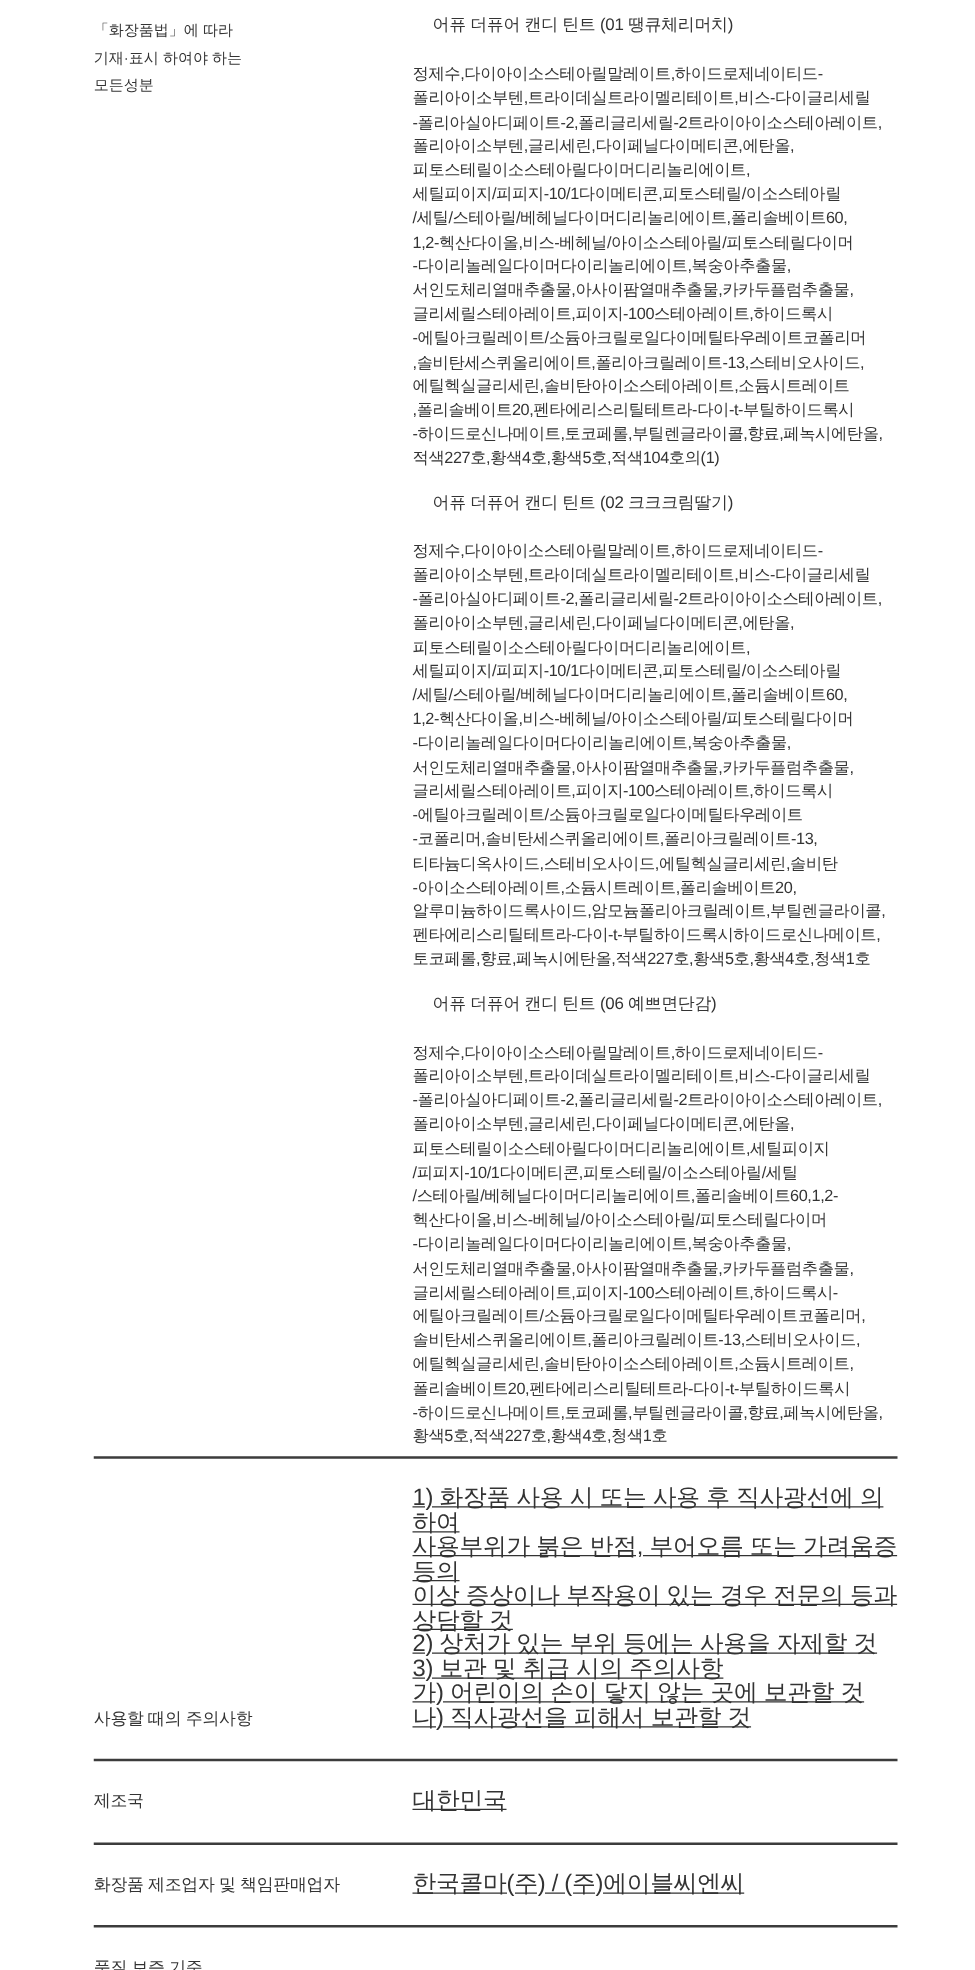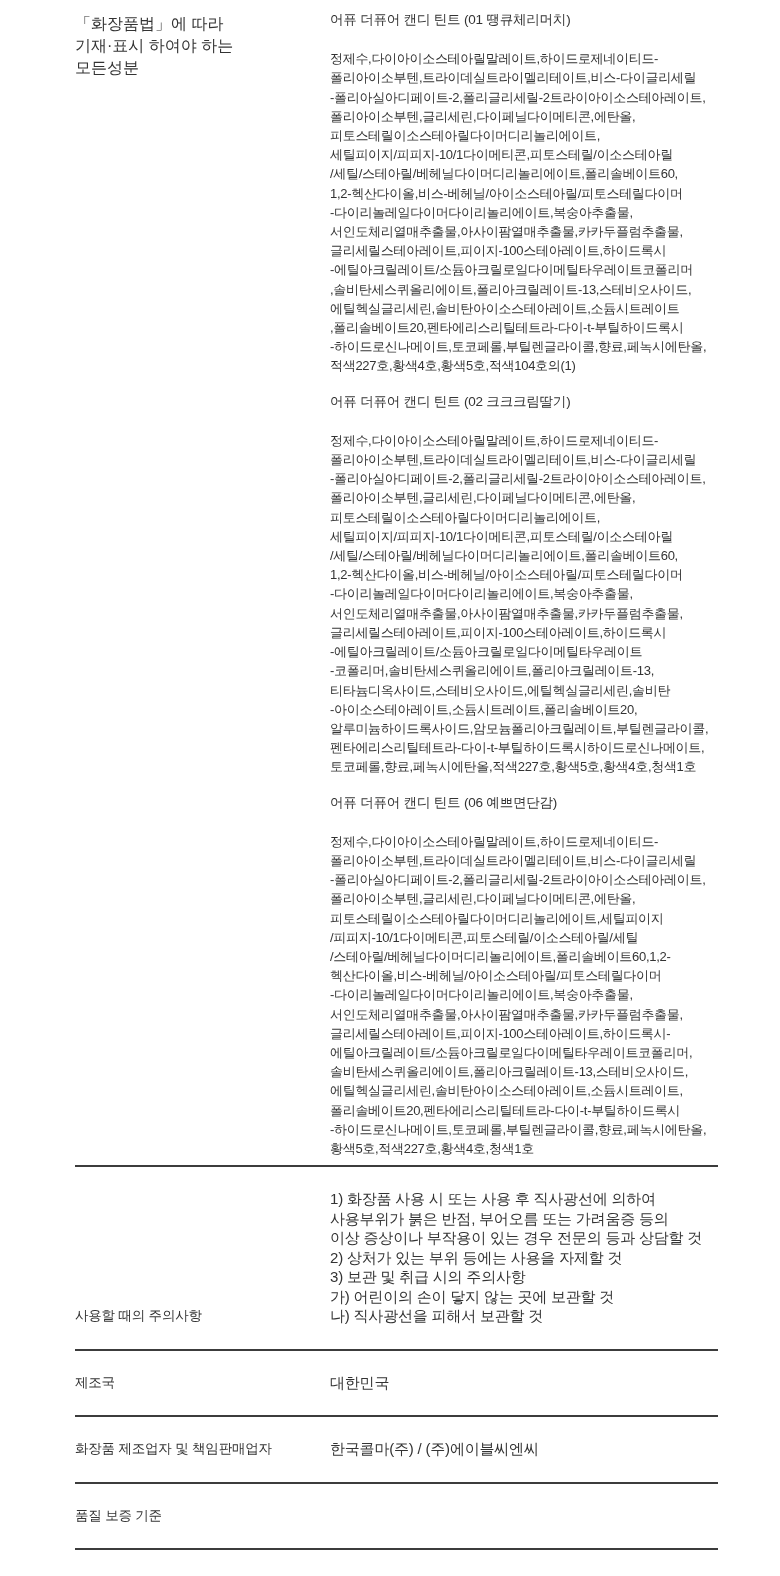--- a/index.html
+++ b/index.html
@@ -14,31 +14,32 @@
     font-family:"Liberation Sans","DejaVu Sans",sans-serif;
     color:var(--text-color);
     overflow:hidden;
   }
   .page{padding:10px 62px 0 75px;}
 
   
   .top-section{display:flex;align-items:flex-start;}
   .col-label{
     width:255px;flex:0 0 255px;
-    font-size:16px;line-height:22px;
+    font-size:12px;line-height:22px;
     white-space:pre-line;
     padding-top:3px;
   }
   .col-content{flex:1;min-width:0;}
   .product{margin-bottom:16px;}
   .product:last-child{margin-bottom:0;}
   .product-title{
     font-size:13.5px;line-height:19.2px;
     margin-bottom:2px;
     letter-spacing:-0.2px;
+    margin-left:16px;
   }
   .product-lines{
     font-size:13px;line-height:19.2px;
     white-space:pre-line;
     letter-spacing:-0.3px;
     margin-top:20px;
   }
 
   
   .info-table{margin-top:7px;}
@@ -48,23 +49,24 @@
     padding:22px 0 23px 0;
   }
   .info-row:last-child{padding-bottom:40px;}
   .info-label{
     width:255px;flex:0 0 255px;
     font-size:13.5px;line-height:19.5px;
     letter-spacing:-0.2px;
   }
   .info-value{
     flex:1;min-width:0;
-    font-size:15px;line-height:19.5px;
+    font-size:19px;line-height:19.5px;
     white-space:pre-line;
     letter-spacing:-0.2px;
+    text-decoration:underline;
   }
 </style>
 </head>
 <body>
 
 <div class="page">
 
   <section class="top-section">
     <div class="col-label">「화장품법」에 따라
 기재·표시 하여야 하는

